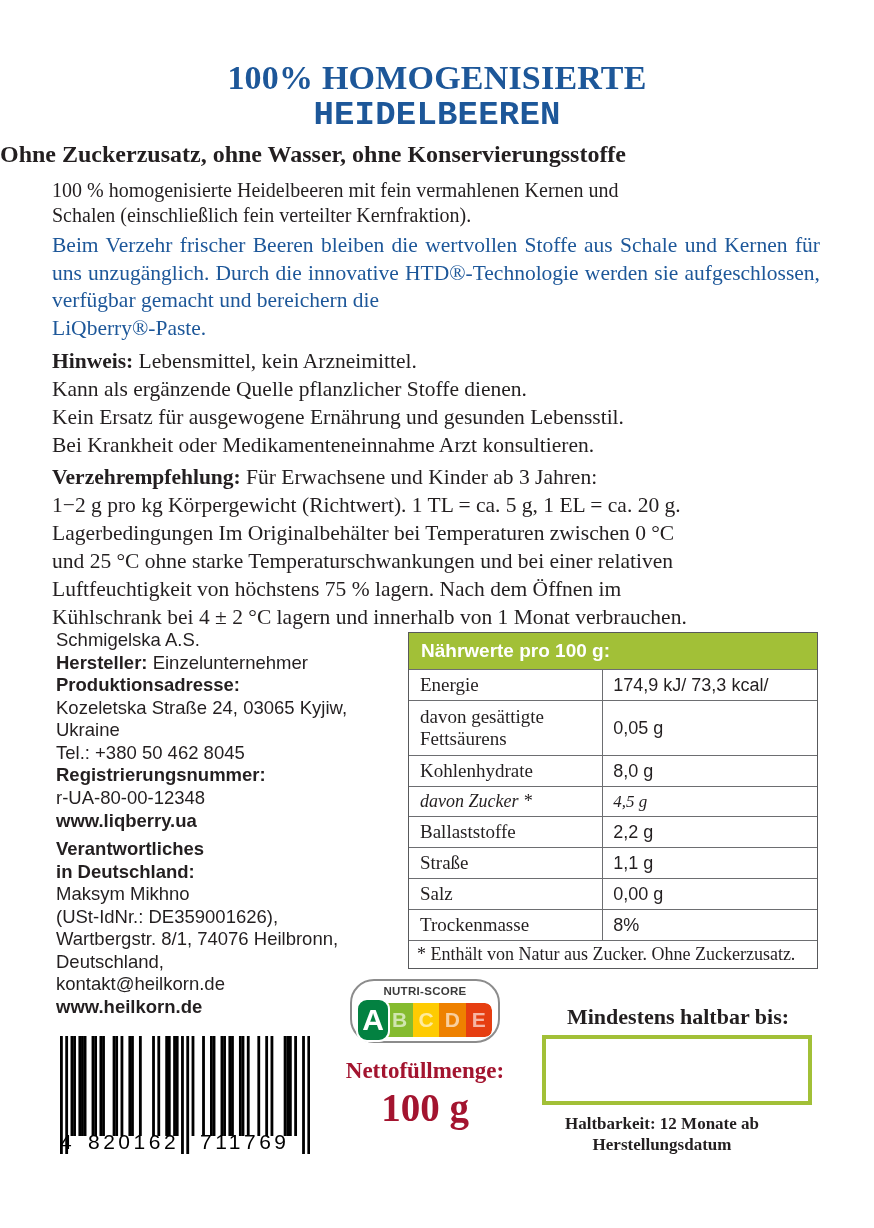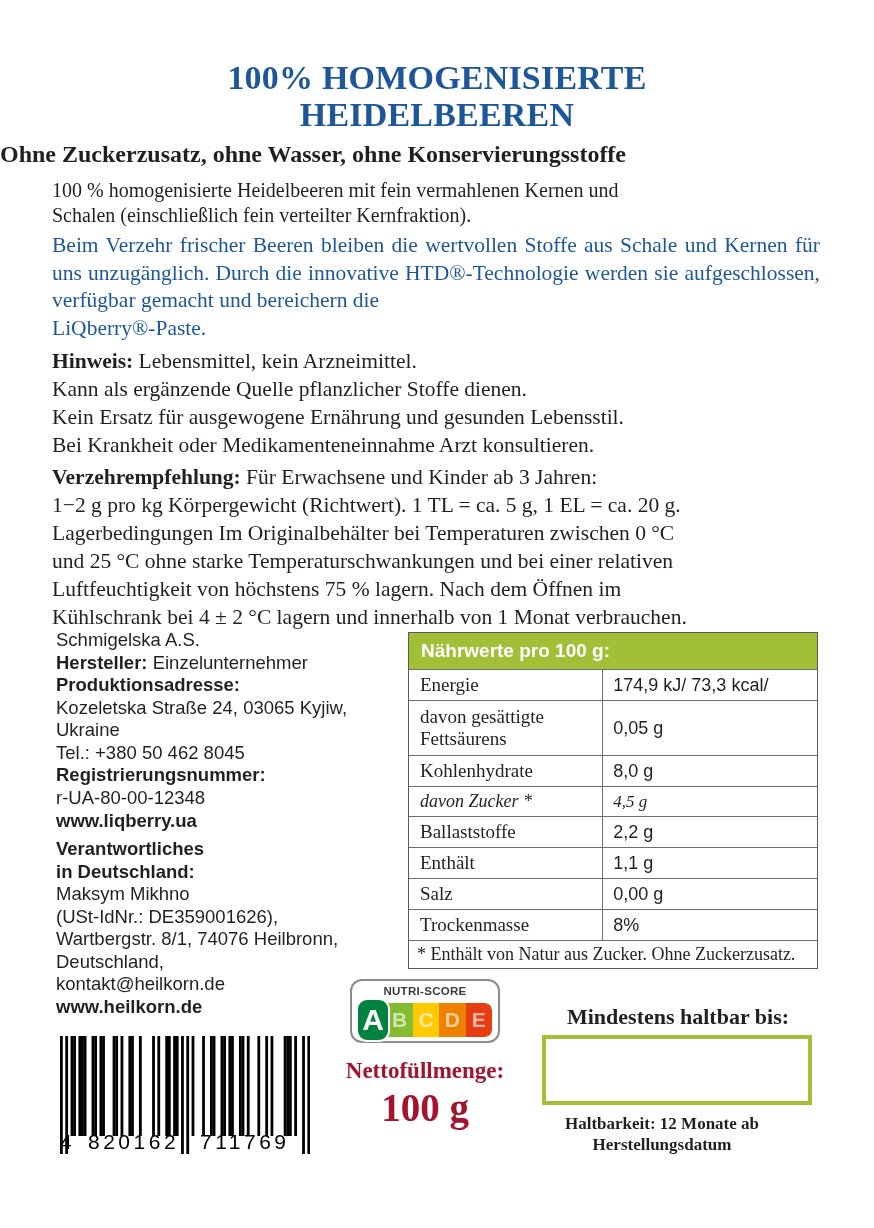--- a/index.html
+++ b/index.html
@@ -26,21 +26,21 @@
     left: 0; right: 0;
     top: 60px;
     text-align: center;
     color: #1d5799;
     font-family: "Liberation Serif", serif;
     font-weight: bold;
     font-size: 34px;
     line-height: 1.08;
     letter-spacing: 0.2px;
   }
-  .title .l2 { display: block; }
+  .title .l2 { display: block; font-family: Liberation Mono, monospace; }
 
   .subtitle {
     position: absolute;
     left: 0; right: 0;
     top: 141px;
     text-align: left;
     color: #231f20;
     font-family: "Liberation Serif", serif;
     font-weight: bold;
     font-size: 24px;
@@ -157,21 +157,21 @@
   }
 
   
   .nutriscore {
     position: absolute;
     left: 350px;
     top: 979px;
     width: 150px;
     height: 64px;
     border: 2.5px solid #8c8c8c;
-    border-radius: 12px;
+    border-radius: 24px;
     background: #ffffff;
     box-sizing: border-box;
   }
   .ns-label {
     position: absolute;
     top: 4px; left: 0; right: 0;
     text-align: center;
     font-family: "Liberation Sans", sans-serif;
     font-weight: bold;
     font-size: 11.5px;
@@ -388,21 +388,21 @@
           </tr>
           <tr>
             <td class="ital">davon Zucker *</td>
             <td class="val ital">4,5 g</td>
           </tr>
           <tr>
             <td>Ballaststoffe</td>
             <td class="val">2,2 g</td>
           </tr>
           <tr>
-            <td>Enthält</td>
+            <td>Straße</td>
             <td class="val">1,1 g</td>
           </tr>
           <tr>
             <td>Salz</td>
             <td class="val">0,00 g</td>
           </tr>
           <tr>
             <td>Trockenmasse</td>
             <td class="val">8%</td>
           </tr>

